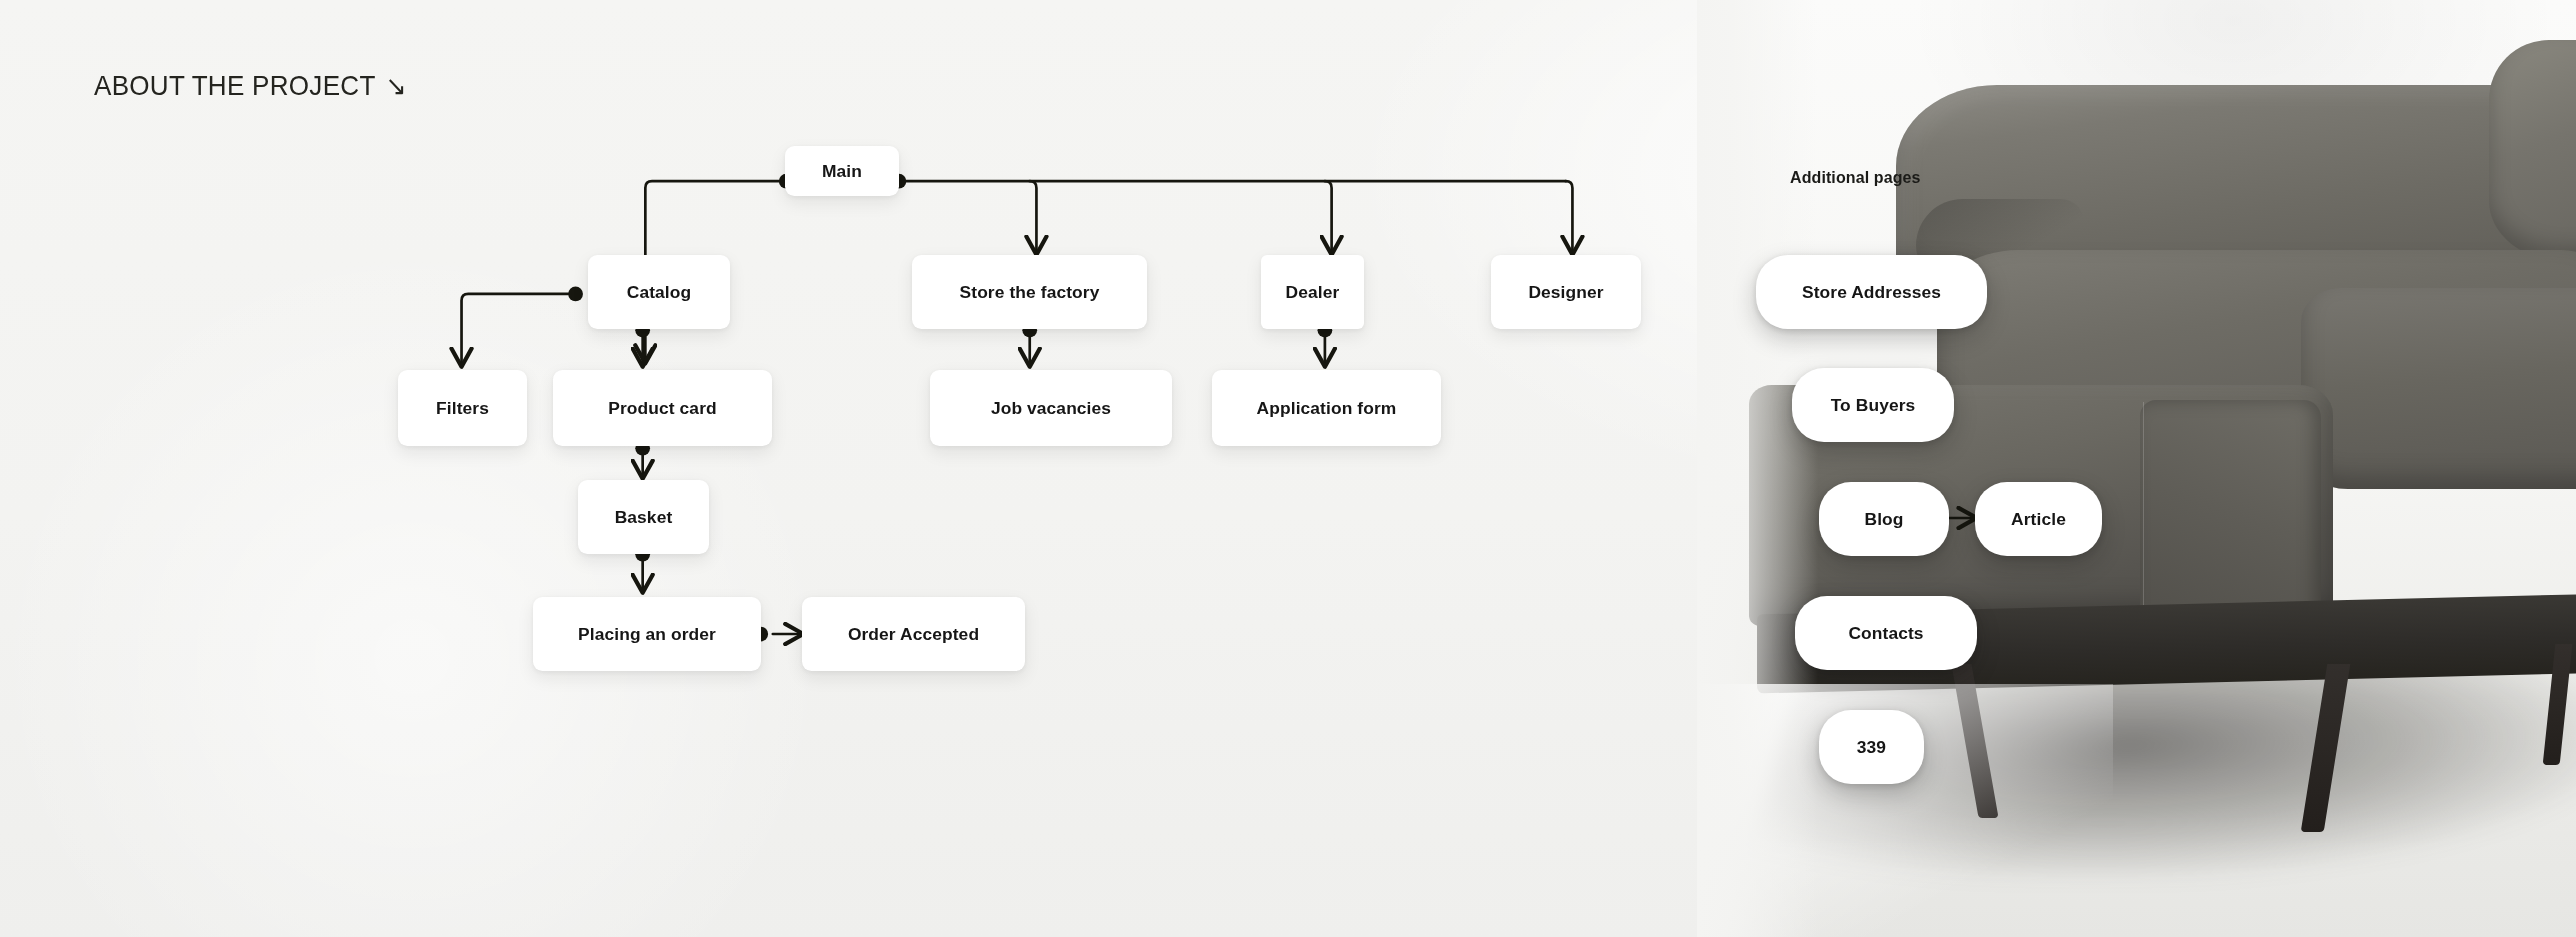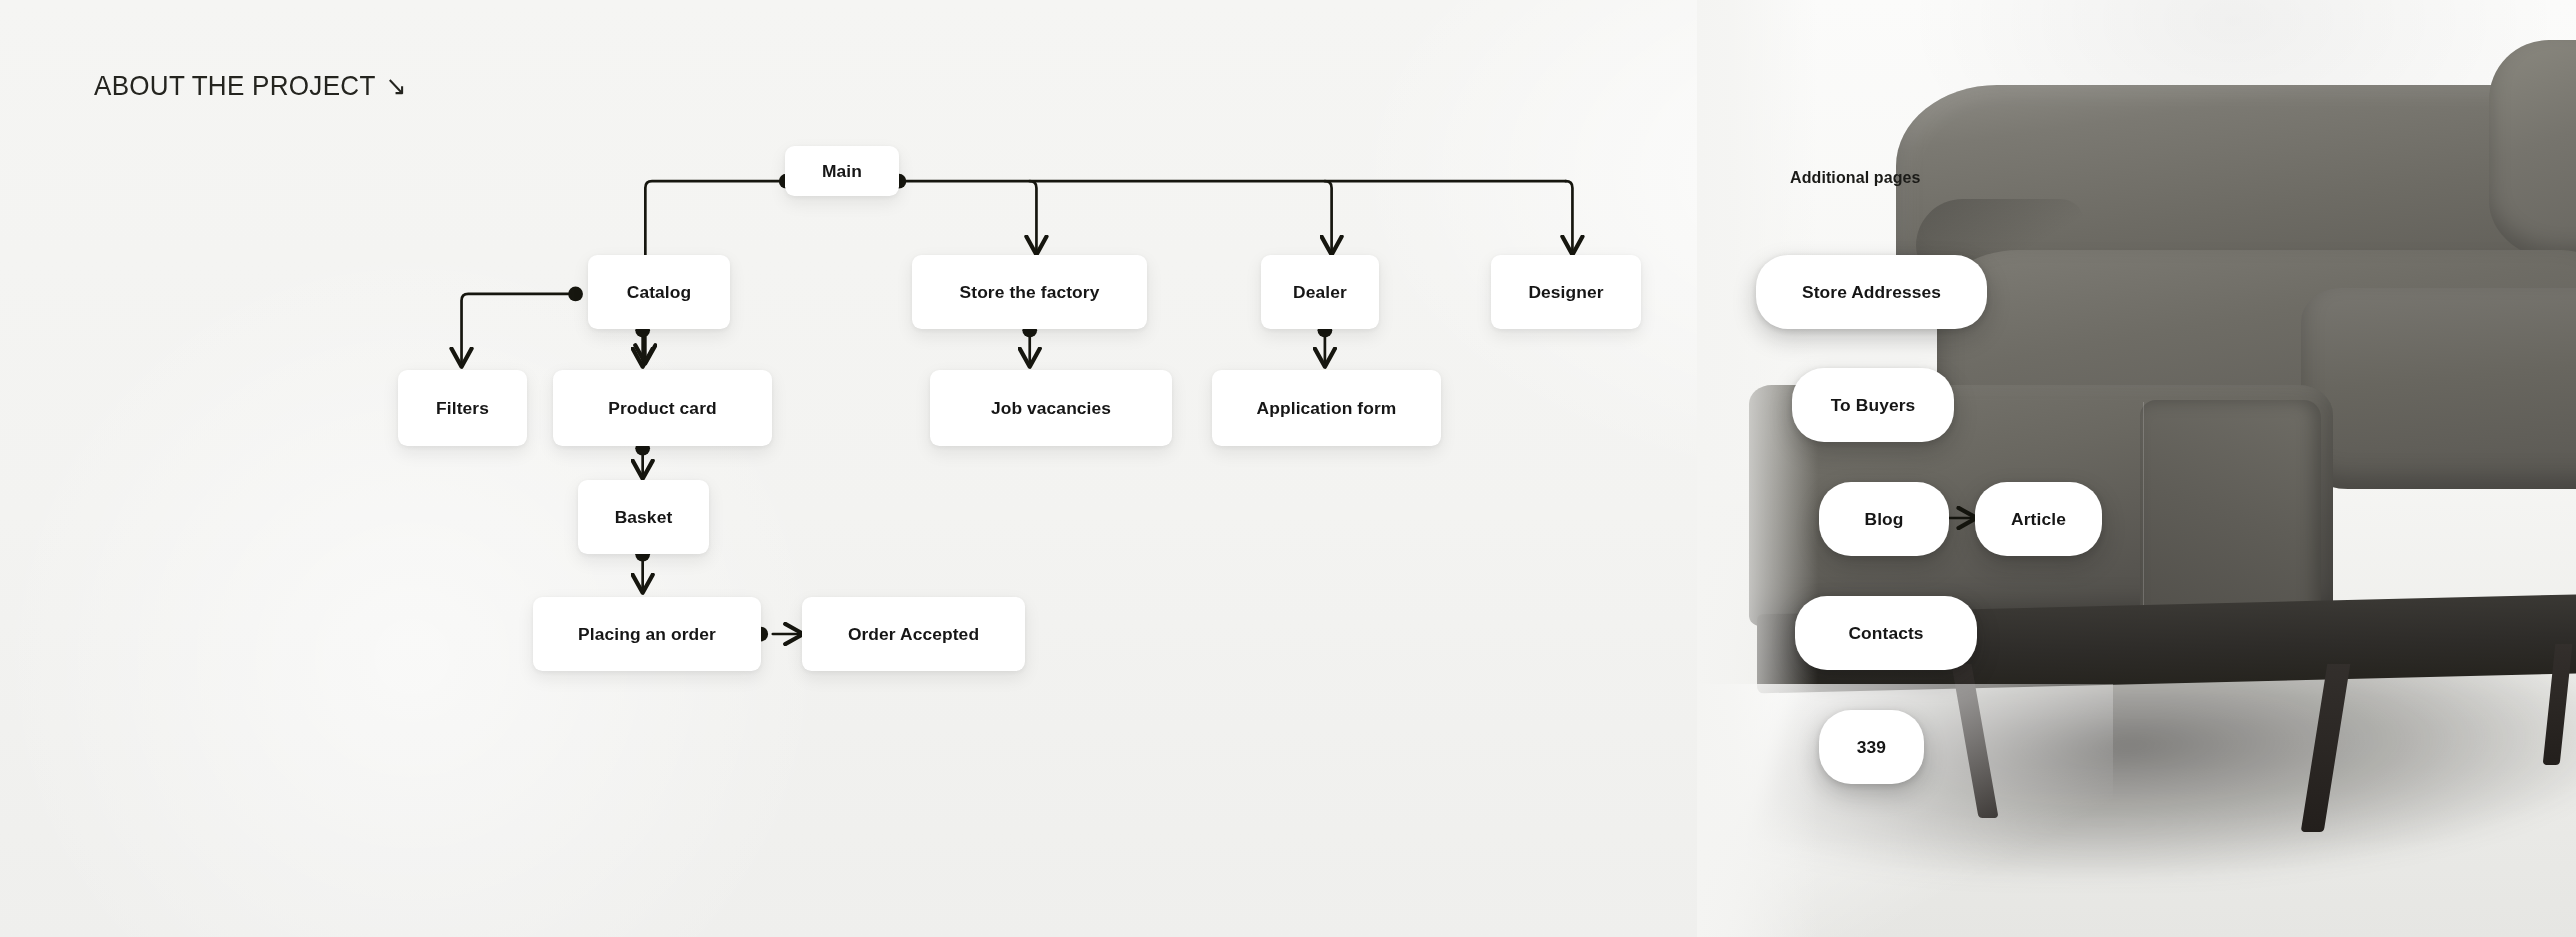--- a/index.html
+++ b/index.html
@@ -231,21 +231,21 @@
 </div>
 
 <div class="node" style="left:576px;top:255px;width:142px;height:74px;margin-left:12px;">
   <span>Catalog</span>
 </div>
 
 <div class="node" style="left:912px;top:255px;width:235px;height:74px;">
   <span>Store the factory</span>
 </div>
 
-<div class="node" style="left:1261px;top:255px;width:118px;height:74px;">
+<div class="node" style="left:1261px;top:255px;width:103px;height:74px;border-radius:6px;">
   <span>Dealer</span>
 </div>
 
 <div class="node" style="left:1491px;top:255px;width:150px;height:74px;">
   <span>Designer</span>
 </div>
 
 <div class="node" style="left:398px;top:370px;width:129px;height:76px;">
   <span>Filters</span>
 </div>

